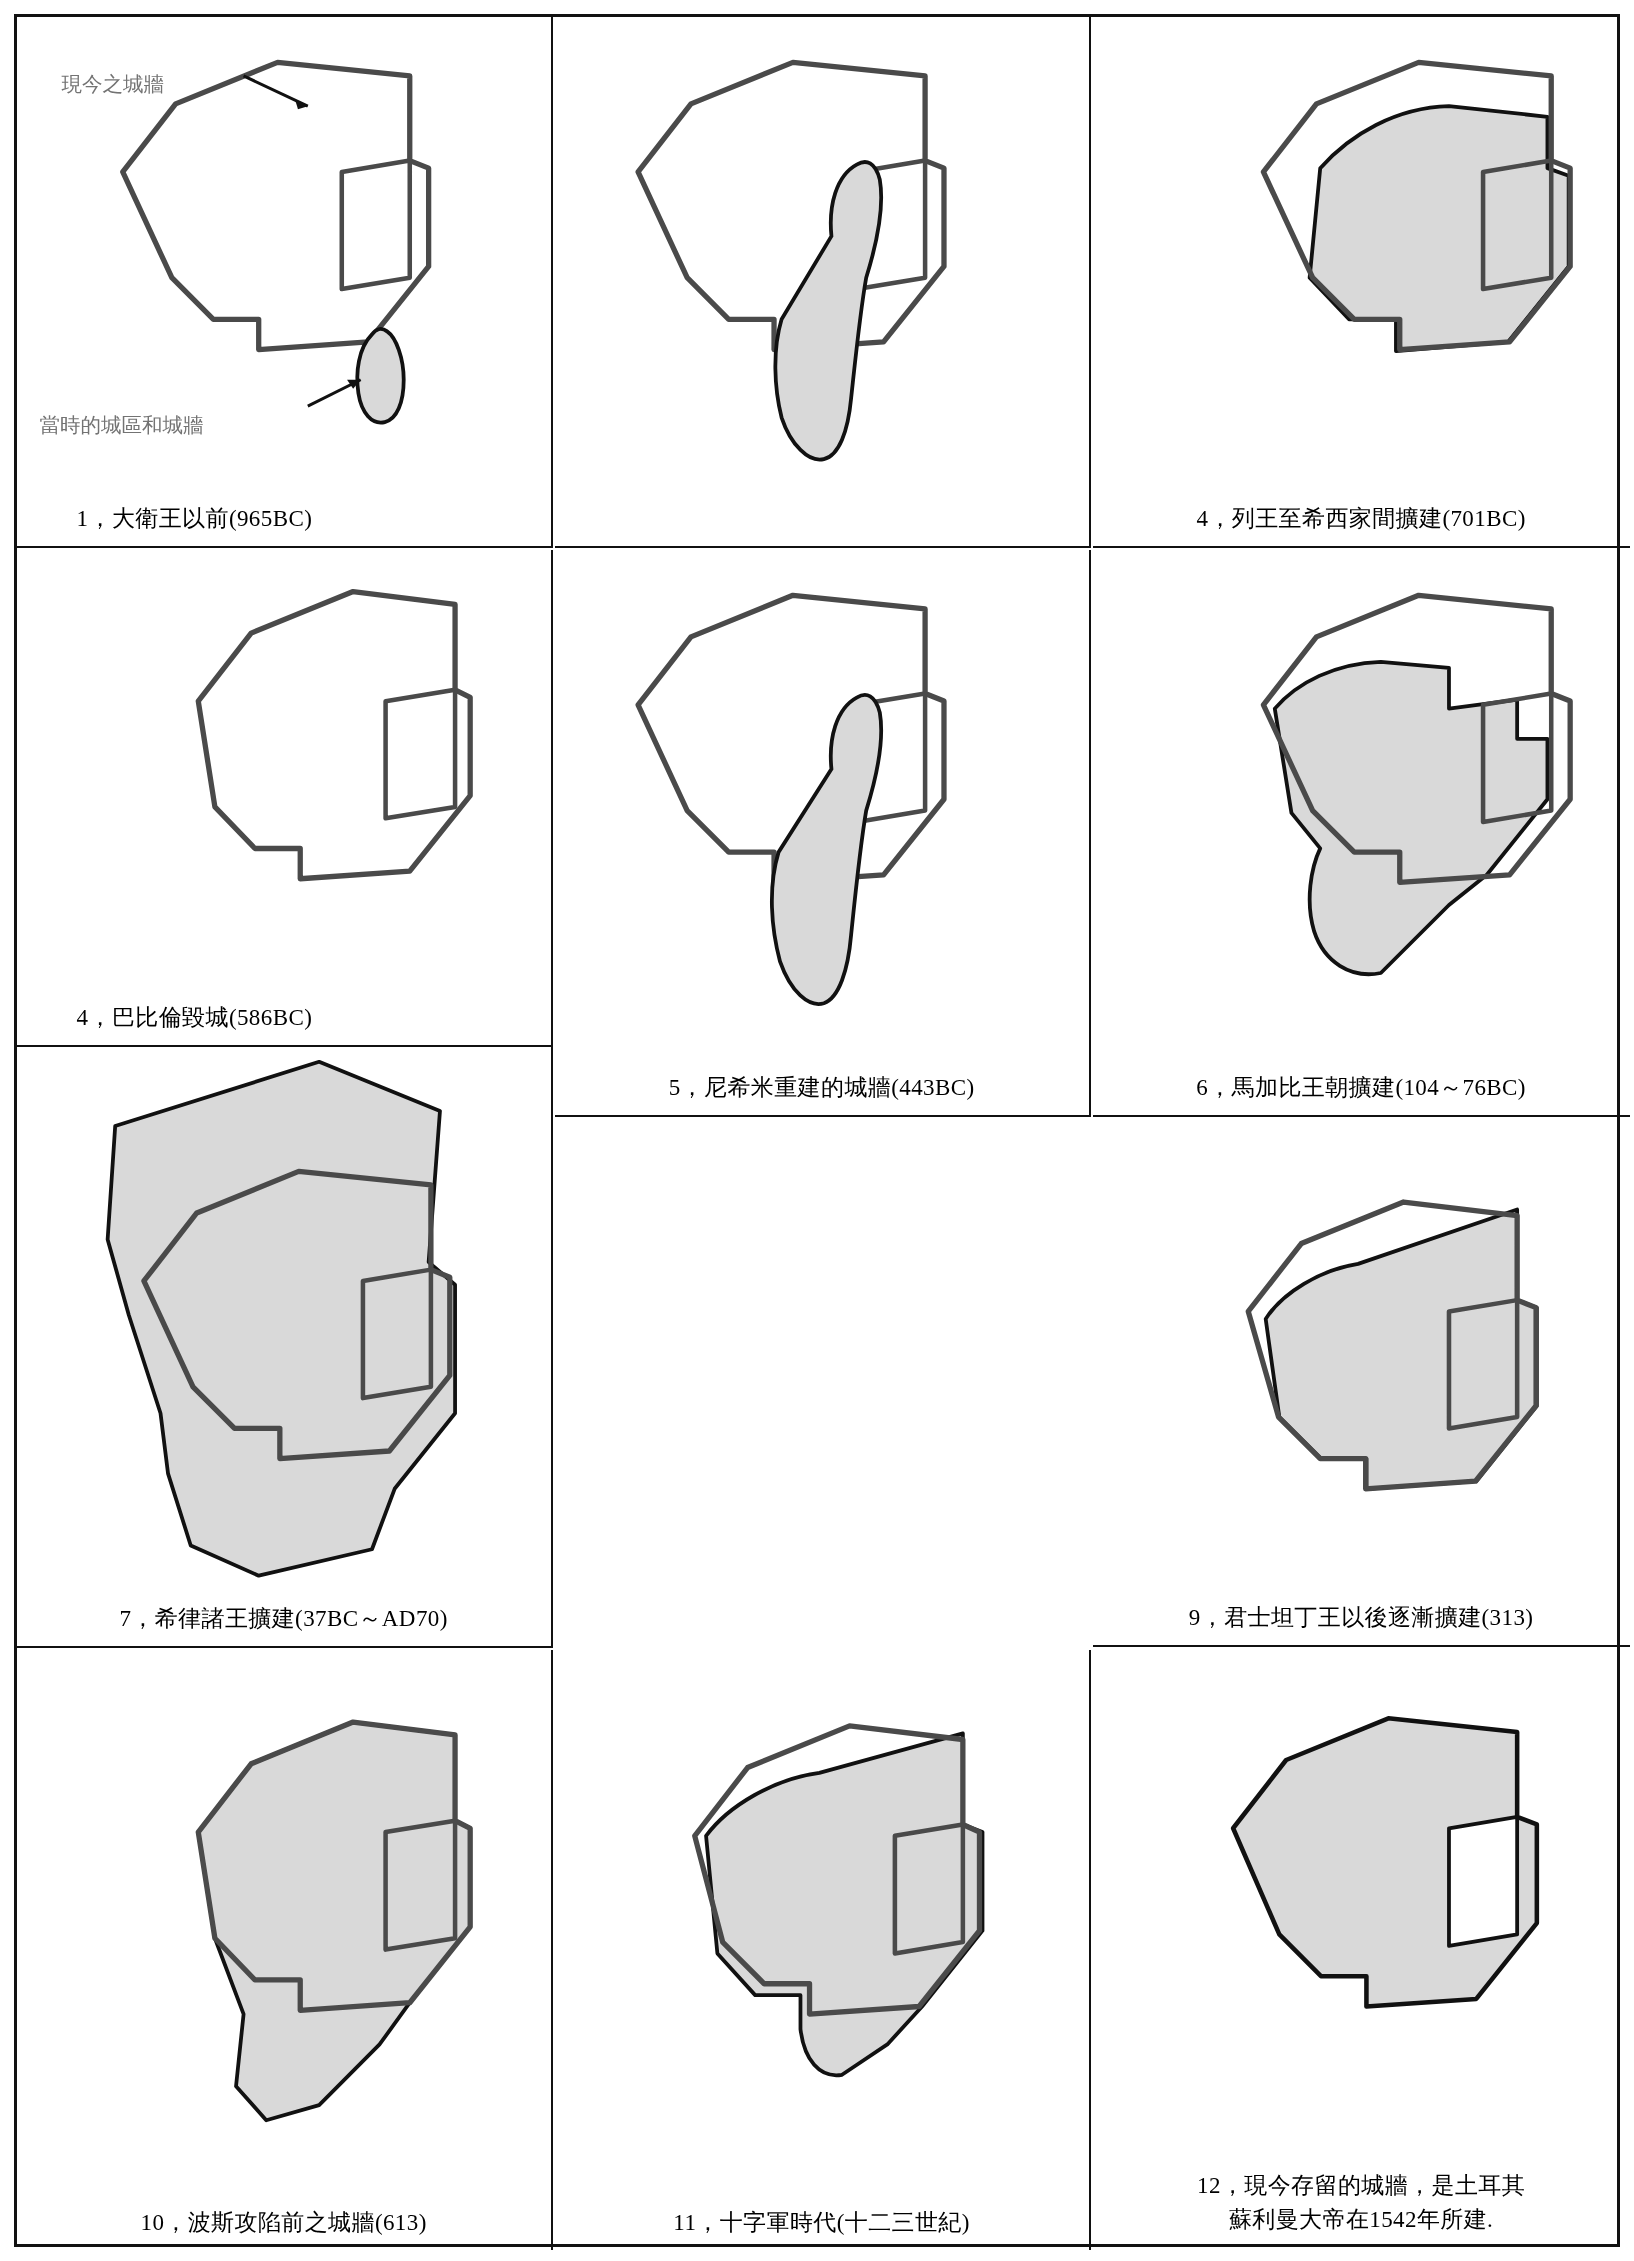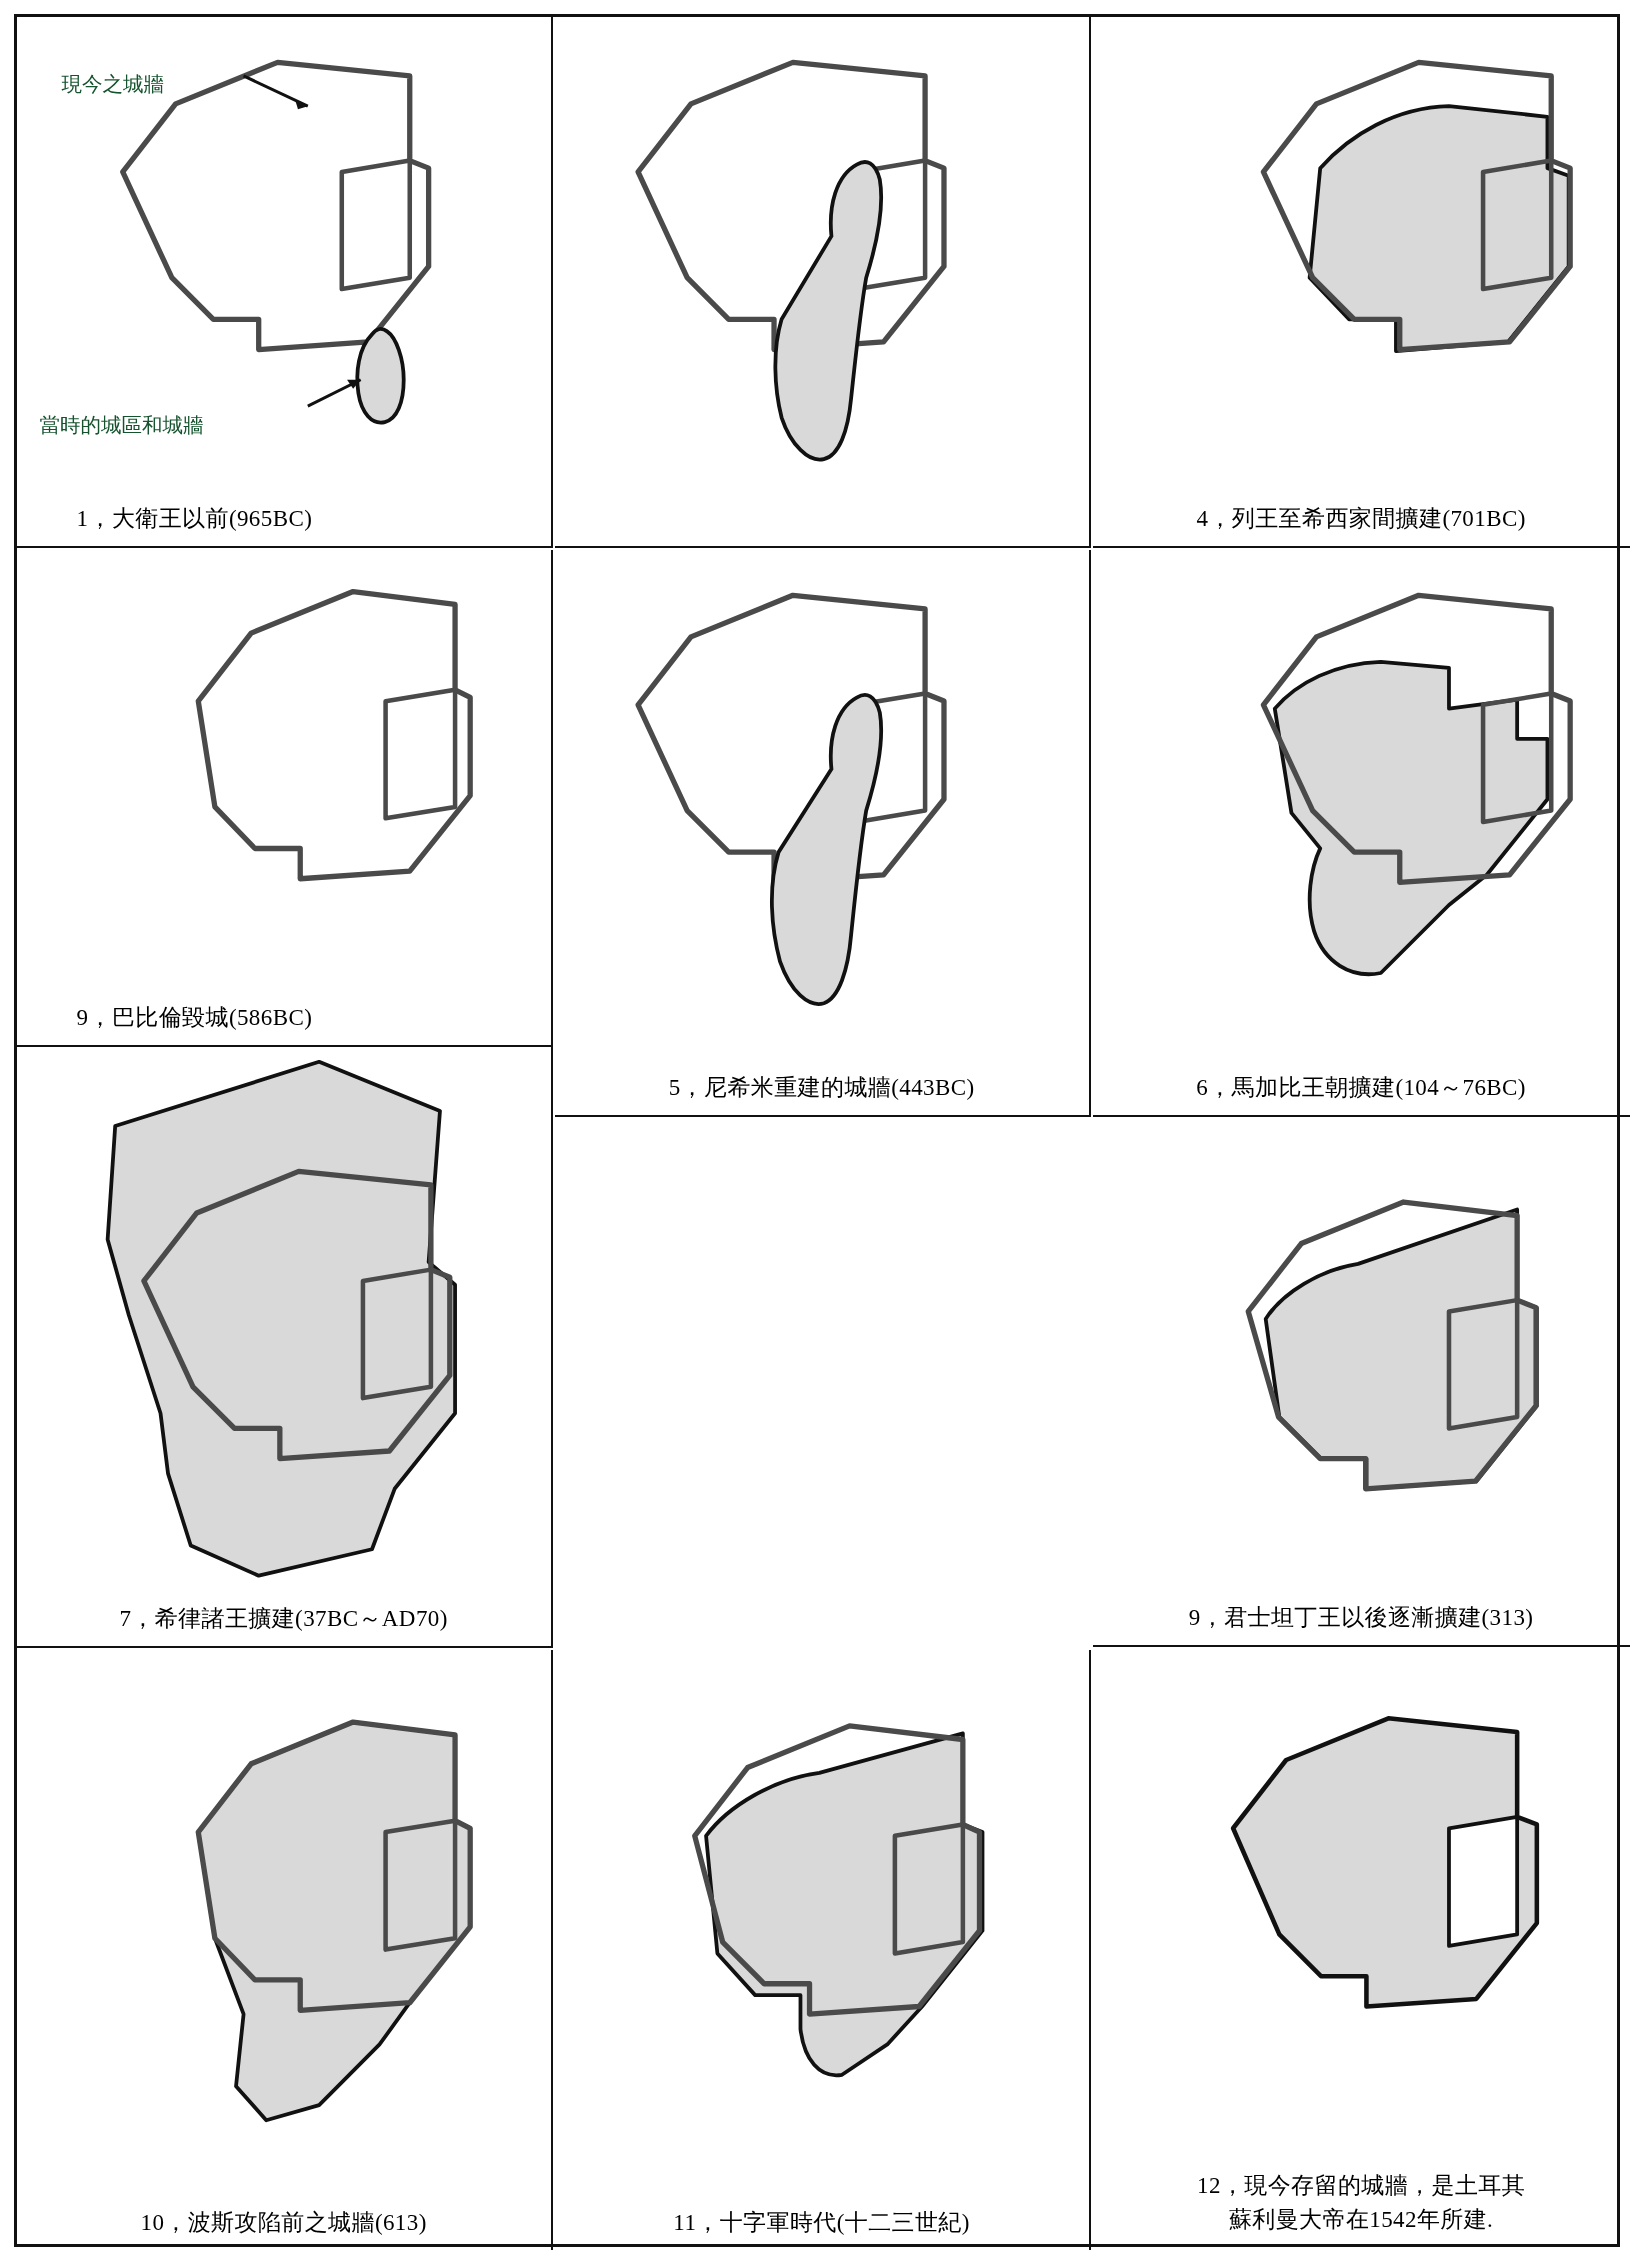--- a/index.html
+++ b/index.html
@@ -68,21 +68,21 @@
     text-align: left;
     padding-left: 60px;
   }
   .caption.two-line {
     bottom: 13.6px;
   }
   .anno {
     position: absolute;
     font-size: 20.5px
     ;
-    color: #14532d;
+    color: #737373;
     white-space: nowrap;
   }
   .anno.a1 { left: 45px; top: 53px; font-size: 20.5px; }
   .anno.a2 { left: 23px; top: 394px; font-size: 20.5px; }
 </style>
 </head>
 <body>
 
 <div id="page">
   <div id="frame">
@@ -134,21 +134,21 @@
         <div class="caption">4，列王至希西家間擴建(701BC)</div>
       </div>
 
       <div class="panel bd-r bd-b" style="left:0px; top:533px; width:536px; height:497px;">
         <div class="art">
           <svg viewBox="0 0 707 655" preserveAspectRatio="none">
             <path d="M240,200 L310,110 L445,55 L580,72 L580,185 L600,195 L600,325 L520,425 L375,435 L375,395 L315,395 L262,340 Z" fill="none" stroke="#4a4a4a" stroke-width="7" stroke-linejoin="round"></path>
             <path d="M488,200 L580,185 L580,340 L488,355 Z" fill="none" stroke="#4a4a4a" stroke-width="6" stroke-linejoin="round"></path>
           </svg>
         </div>
-        <div class="caption left">9，巴比倫毀城(586BC)</div>
+        <div class="caption left">4，巴比倫毀城(586BC)</div>
       </div>
 
       <div class="panel bd-r bd-b" style="left:538px; top:533px; width:536px; height:567px;">
         <div class="art">
           <svg viewBox="0 0 707 748" preserveAspectRatio="none">
             <path d="M110,205 L180,115 L315,60 L490,78 L490,190 L515,200 L515,330 L435,430 L290,440 L290,400 L230,400 L175,345 Z" fill="none" stroke="#4a4a4a" stroke-width="7" stroke-linejoin="round"></path>
             <path d="M400,205 L490,190 L490,345 L400,360 Z" fill="none" stroke="#4a4a4a" stroke-width="6" stroke-linejoin="round"></path>
             <path d="M400,195 C372,210 362,250 366,290 L296,400 C282,446 286,500 298,545 C312,585 336,606 356,600 C376,593 388,556 392,510 C398,452 404,392 412,345 C426,300 436,250 430,215 C424,192 412,188 400,195 Z" fill="#d9d9d9" stroke="#111111" stroke-width="5"></path>
           </svg>
         </div>

